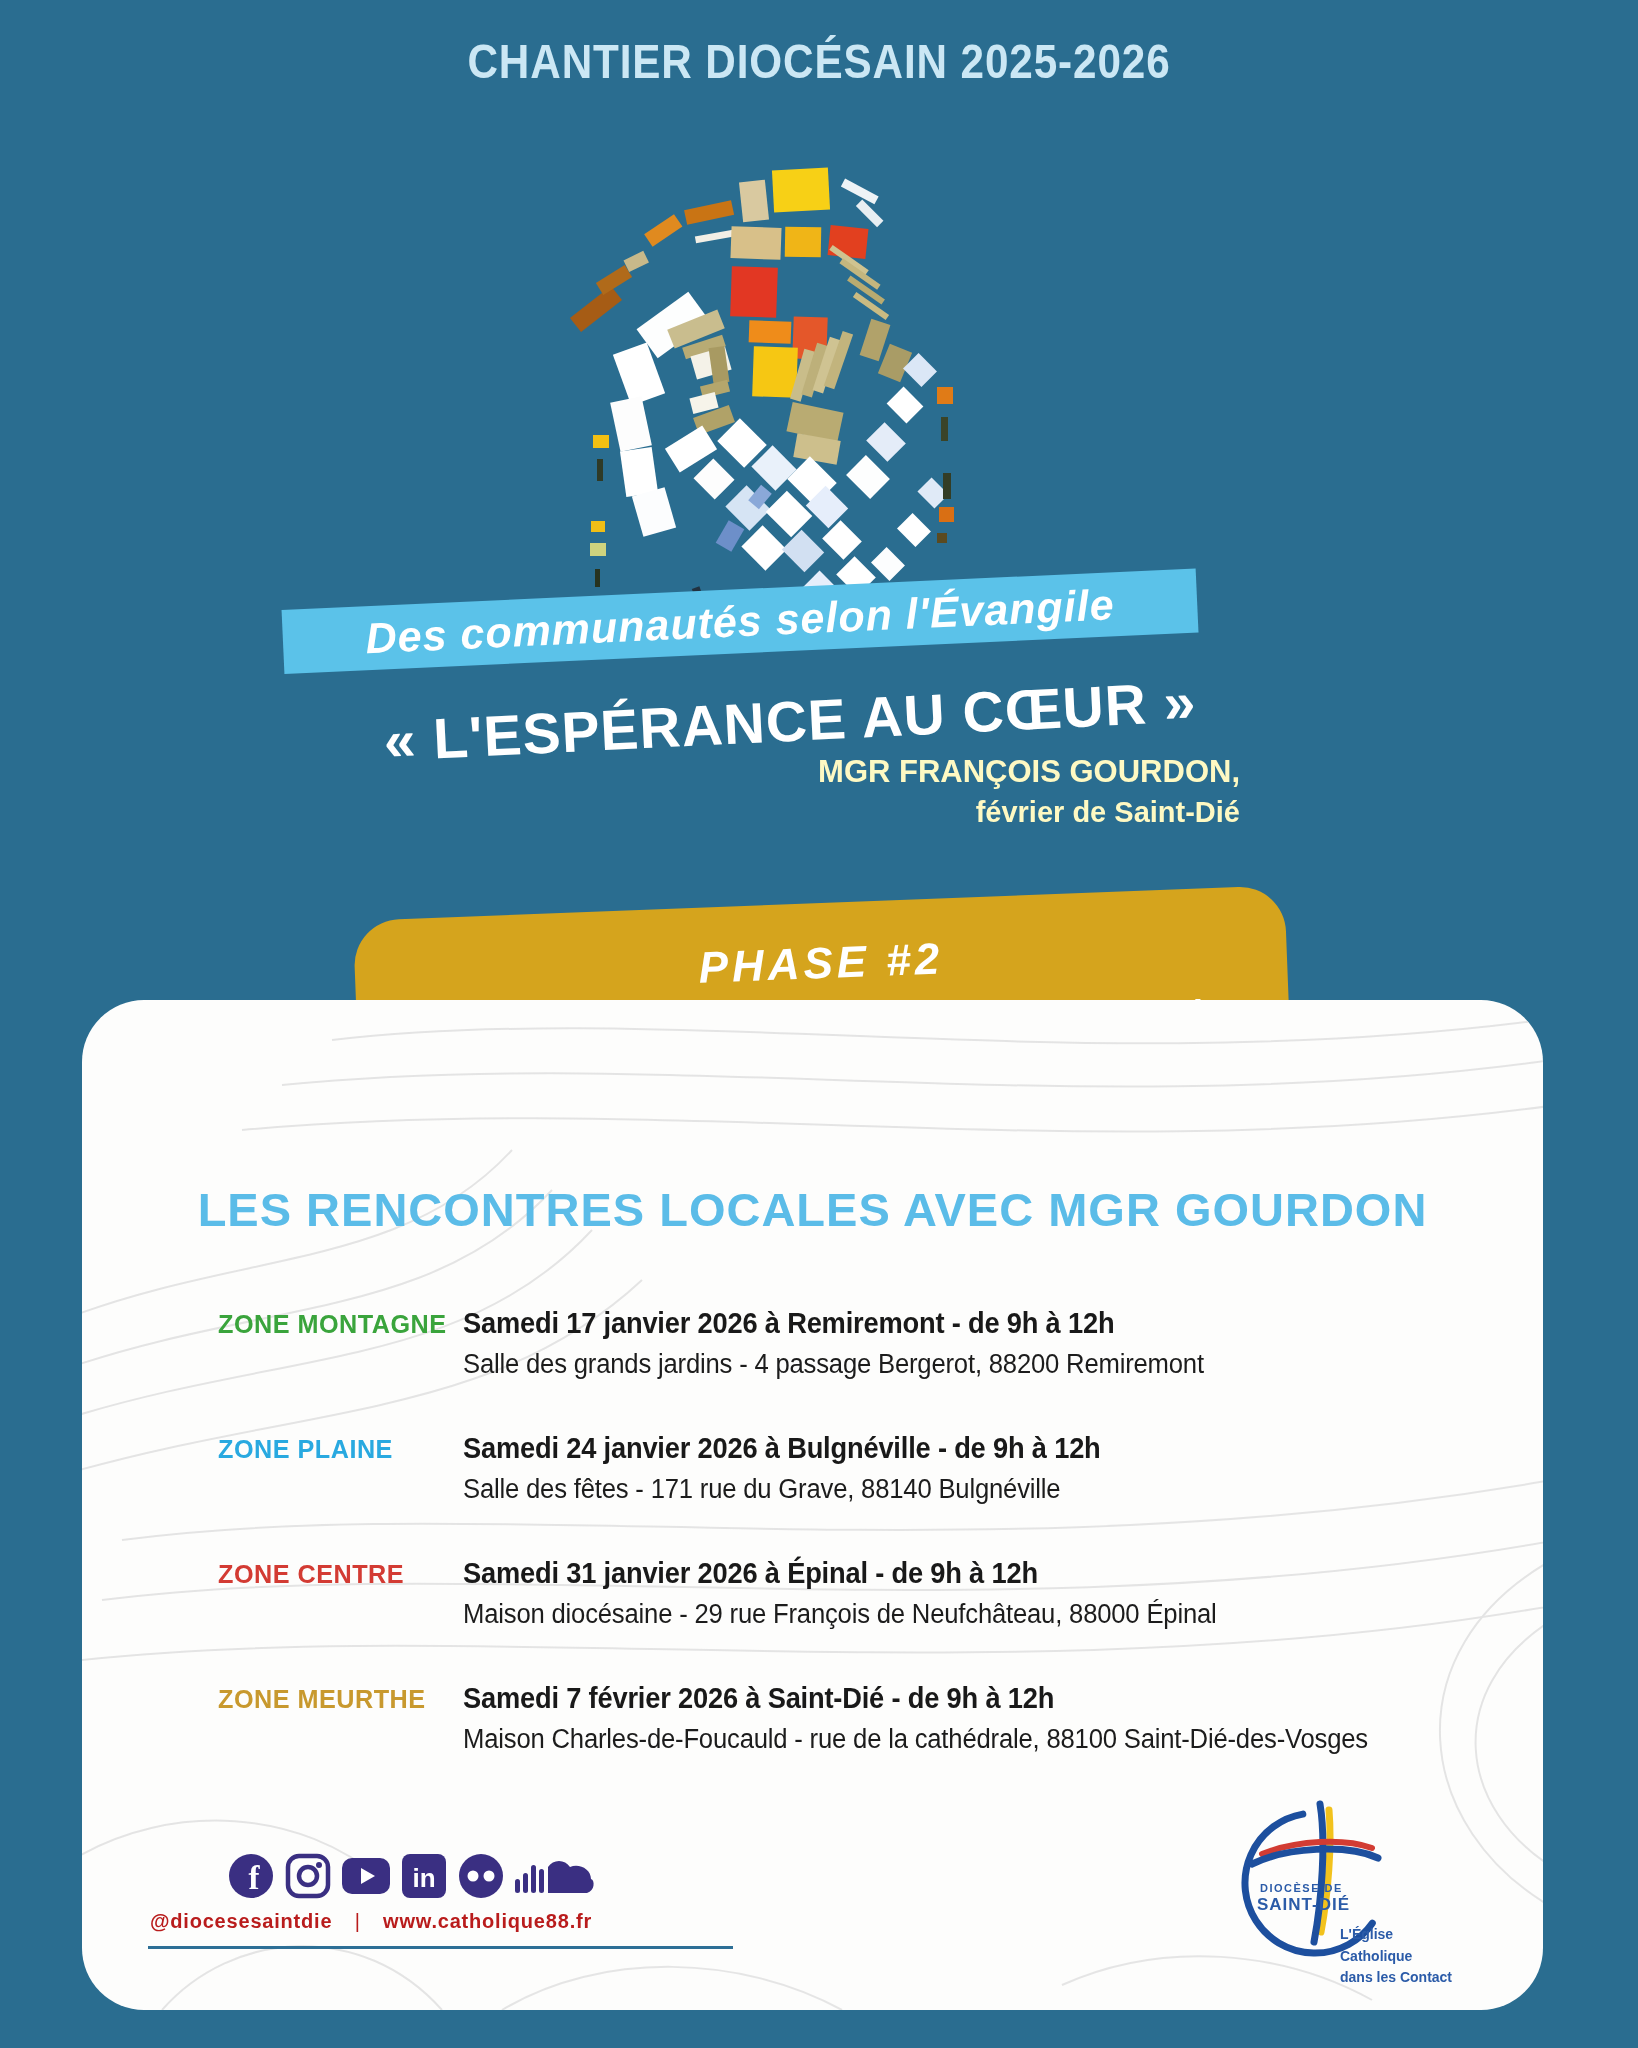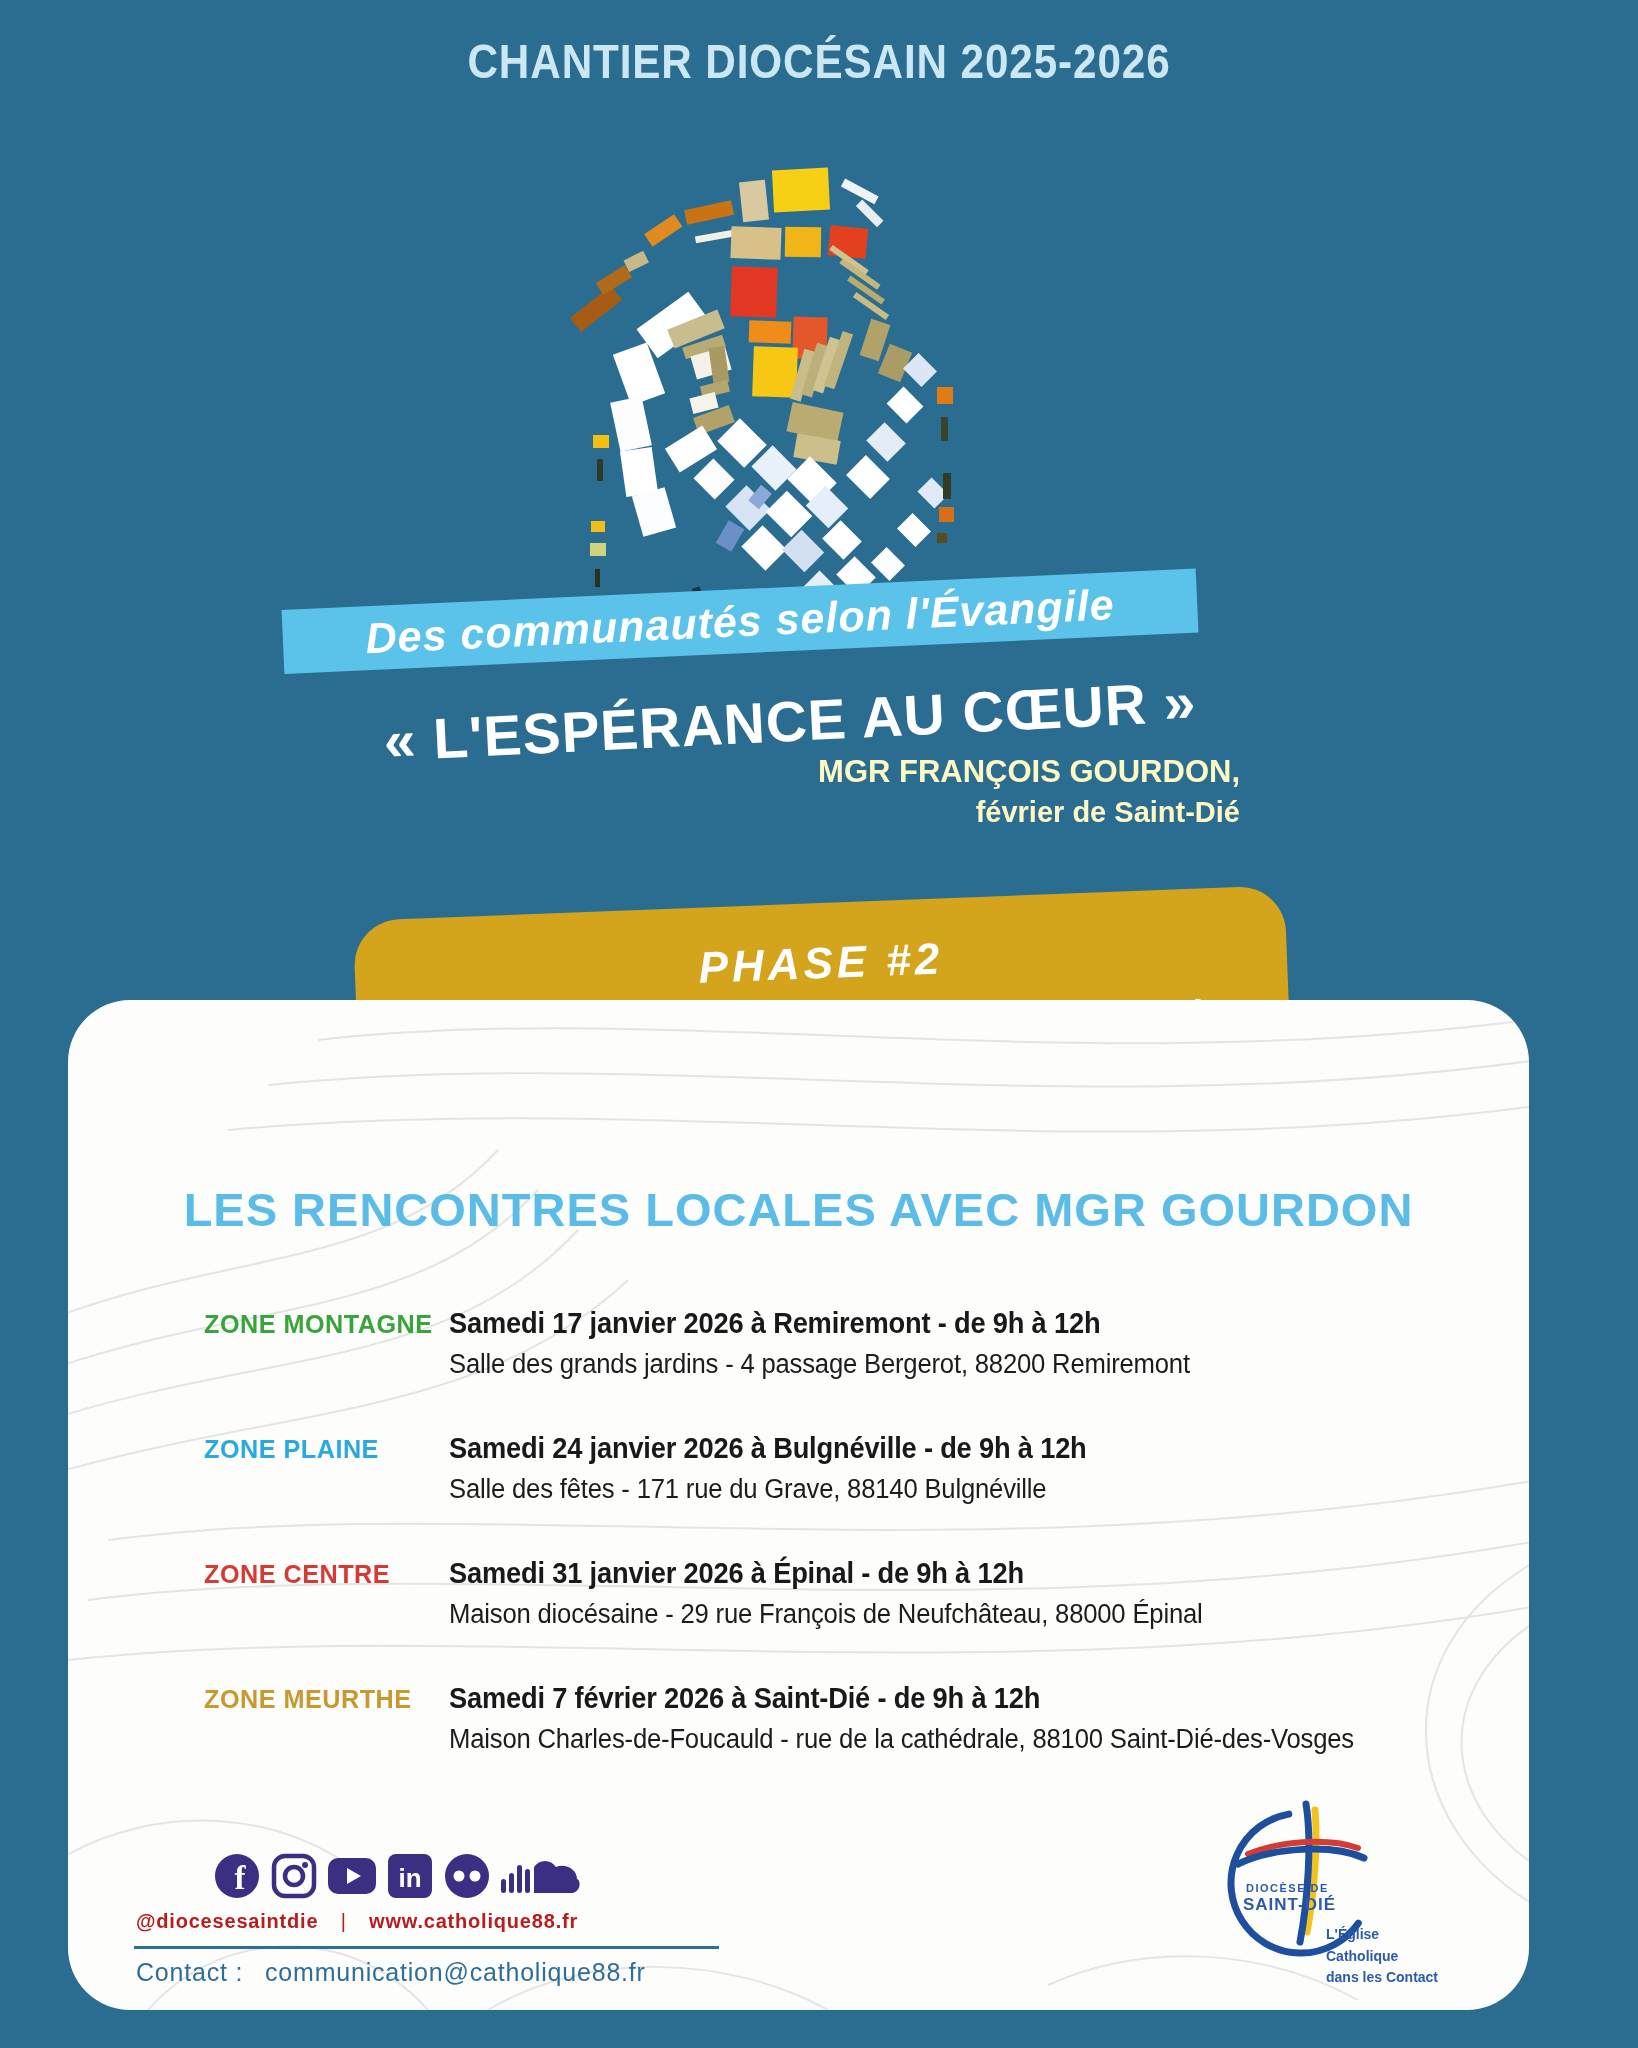--- a/index.html
+++ b/index.html
@@ -56,21 +56,21 @@
     background:#d5a41d; border-radius:46px;
     transform:rotate(-2.2deg);
     display:flex; flex-direction:column; align-items:center; justify-content:center;
     color:#fff; text-align:center;
   }
   .phase-title{ font-size:44px; font-weight:800; font-style:italic; letter-spacing:4px; margin-bottom:14px;}
   .phase-line{ font-size:35px; font-weight:700; font-style:italic; letter-spacing:0.5px; line-height:1.4; white-space:nowrap;}
 
   
   .card{
-    left:68px; top:1000px; width:1461px; height:1010px;
+    left:82px; top:1000px; width:1461px; height:1010px;
     background:#fdfdfc; border-radius:62px; overflow:hidden;
   }
   .contours{ left:0; top:0; width:100%; height:100%; }
 
   .meet-heading{
     left:0; right:0; top:182px; text-align:center;
     color:#5bbce8; font-size:47px; font-weight:800; letter-spacing:1px;
     white-space:nowrap;
   }
 
@@ -312,24 +312,20 @@
       <path d="M33,40 L33,14 C38,6 50,6 55,14 C64,10 76,16 76,26 C80,27 80,38 72,40 Z" fill="#3a2f82"></path>
     </svg>
   </div>
 
   <div class="abs handle-line">
     <span>@diocesesaintdie</span>
     <span class="sep">|</span>
     <span>www.catholique88.fr</span>
   </div>
   <div class="abs footer-rule"></div>
-  <div class="abs contact-line">
-    <span class="lbl">Contact :</span>
-    <span>communication@catholique88.fr</span>
-  </div>
 
   <svg class="abs logo-svg" width="180" height="165" viewBox="0 0 180 165">
     <path d="M 70.8,14.1 A 70,70 0 1 0 140.3,123.2" fill="none" stroke="#1d4f9e" stroke-width="7" stroke-linecap="round"></path>
     <path d="M 97,10 C 100,45 96,95 89,132" fill="none" stroke="#f2c21d" stroke-width="7" stroke-linecap="round"></path>
     <path d="M 88,4 C 94,40 90,100 82,142" fill="none" stroke="#1d4f9e" stroke-width="7" stroke-linecap="round"></path>
     <path d="M 30,54 C 65,40 112,38 140,48" fill="none" stroke="#d23c33" stroke-width="6" stroke-linecap="round"></path>
     <path d="M 20,64 C 55,47 115,44 146,58" fill="none" stroke="#1d4f9e" stroke-width="7" stroke-linecap="round"></path>
     <text x="28" y="92" font-family="Liberation Sans, sans-serif" font-size="11" letter-spacing="1.5" font-weight="bold" fill="#2b5ba8">DIOCÈSE DE</text>
     <text x="25" y="110" font-family="Liberation Sans, sans-serif" font-size="17" letter-spacing="1" font-weight="bold" fill="#2b5ba8">SAINT-DIÉ</text>
   </svg>

